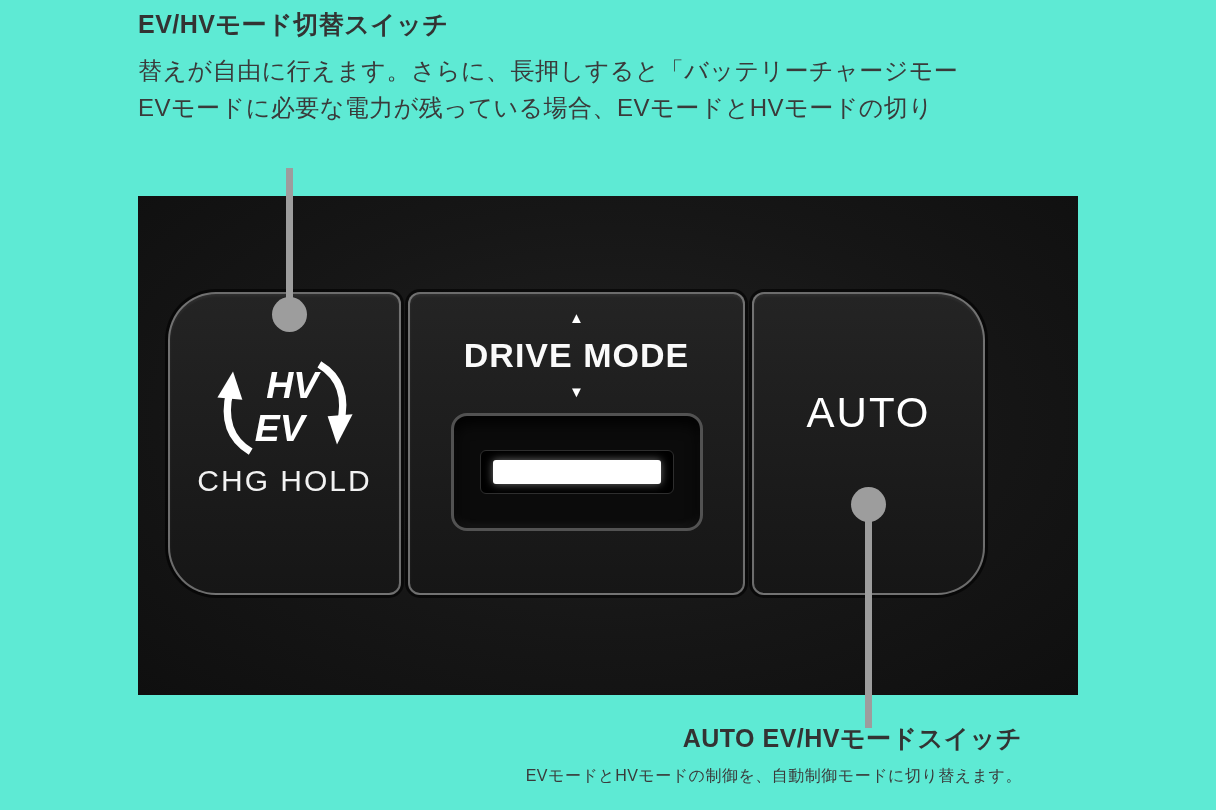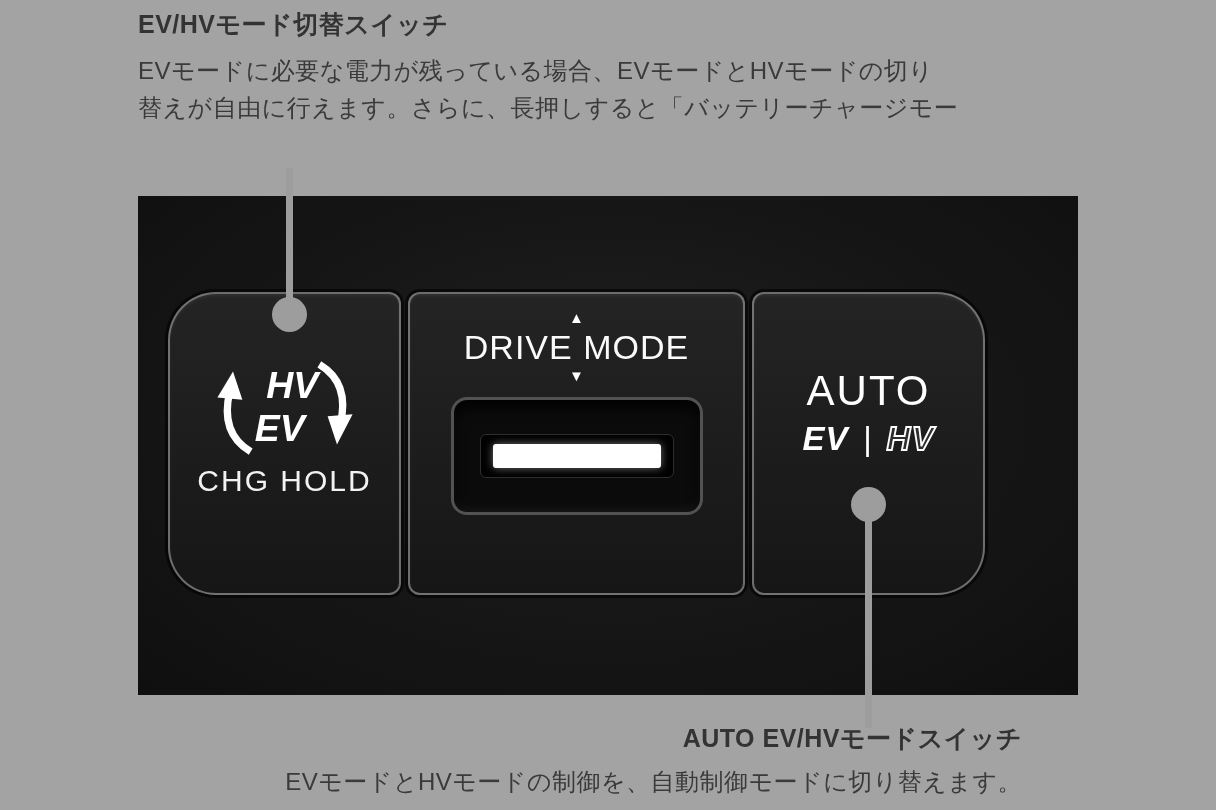--- a/index.html
+++ b/index.html
@@ -1,32 +1,32 @@
 <!DOCTYPE html>
 <html><head>
 <meta charset="utf-8">
 <style>
   html, body { margin: 0; padding: 0; background: #ffffff; }
   .stage {
     position: relative;
     width: 1216px;
     height: 810px;
-    background: #a3a3a3;
+    background: #5eead4;
     overflow: hidden;
     font-family: "Liberation Sans", "DejaVu Sans", sans-serif;
   }
 
   
   .anno-top { position: absolute; left: 138px; top: 8px; }
   .anno-title { font-size: 25px; font-weight: bold; color: #333333; margin-bottom: 11px; letter-spacing: 0.5px; }
   .anno-body div { font-size: 24px; color: #3a3a3a; line-height: 37px; letter-spacing: 0.5px; }
 
   .anno-bottom { position: absolute; right: 194px; top: 722px; text-align: right; }
   .anno-bottom .anno-title { }
-  .anno-bottom .anno-body-line { font-size: 24px; color: #3a3a3a; letter-spacing: 0.5px; }
+  .anno-bottom .anno-body-line { font-size: 16px; color: #3a3a3a; letter-spacing: 0.5px; }
 
   
   .callout-line { position: absolute; width: 7px; background: #9d9d9d; z-index: 3; }
   .callout-line.top { left: 286px; top: 168px; height: 136px; }
   .callout-line.bottom { left: 865px; top: 518px; height: 210px; }
   .callout-dot { position: absolute; width: 35px; height: 35px; border-radius: 50%; background: #9d9d9d; z-index: 3; }
   .callout-dot.top { left: 272px; top: 297px; }
   .callout-dot.bottom { left: 851px; top: 487px; }
 
   
@@ -48,21 +48,21 @@
   .btn-left  { width: 233px; border-radius: 48px 12px 12px 48px; justify-content: center; padding-bottom: 34px; }
   .btn-mid   { flex: 1; border-radius: 12px; padding-top: 16px; }
   .btn-right { width: 233px; border-radius: 12px 48px 48px 12px; justify-content: center; padding-bottom: 62px; }
 
   
   .cycle-icon { width: 168px; height: 104px; display: block; }
   .chg-label { margin-top: 4px; font-size: 30px; letter-spacing: 2px; color: #f2f2f2; }
 
   
   .arrow { color: #ffffff; font-size: 15px; line-height: 16px; }
-  .drive-label { color: #fafafa; font-size: 34px; font-weight: normal; letter-spacing: 1px; line-height: 40px; margin: 1px 0; }
+  .drive-label { color: #fafafa; font-size: 34px; font-weight: bold; letter-spacing: 1px; line-height: 40px; margin: 9px 0; }
   .rocker {
     margin-top: 13px; width: 252px; height: 118px; border-radius: 16px;
     background: #0b0b0b; border: 3px solid #525252; box-sizing: border-box;
     box-shadow: inset 0 8px 14px rgba(0,0,0,0.85), inset 0 -4px 8px rgba(255,255,255,0.05);
     display: flex; align-items: center; justify-content: center;
   }
   .rocker-slot {
     width: 192px; height: 42px; background: #000000; border-radius: 6px;
     border: 1px solid #2e2e2e; box-shadow: inset 0 3px 6px rgba(0,0,0,0.9);
     display: flex; align-items: center; justify-content: center;
@@ -76,22 +76,22 @@
   .evhv-line .sep { font-weight: normal; margin: 0 4px; }
 </style>
 </head>
 <body>
 
 <div class="stage">
 
   <div class="anno-top">
     <div class="anno-title">EV/HVモード切替スイッチ</div>
     <div class="anno-body">
+      <div>替えが自由に行えます。さらに、長押しすると「バッテリーチャージモー</div>
       <div>EVモードに必要な電力が残っている場合、EVモードとHVモードの切り</div>
-      <div>替えが自由に行えます。さらに、長押しすると「バッテリーチャージモー</div>
     </div>
   </div>
 
   <div class="callout-line top"></div>
   <div class="callout-dot top"></div>
 
   <div class="photo">
     <div class="cluster">
 
       <div class="btn btn-left">
@@ -112,25 +112,20 @@
         <div class="arrow">▼</div>
         <div class="rocker">
           <div class="rocker-slot">
             <div class="rocker-bar"></div>
           </div>
         </div>
       </div>
 
       <div class="btn btn-right">
         <div class="auto-line">AUTO</div>
-        <div class="evhv-line">
-          <span class="ev">EV</span>
-          <span class="sep">|</span>
-          <span class="hv">HV</span>
-        </div>
       </div>
 
     </div>
   </div>
 
   <div class="callout-dot bottom"></div>
   <div class="callout-line bottom"></div>
 
   <div class="anno-bottom">
     <div class="anno-title">AUTO EV/HVモードスイッチ</div>

